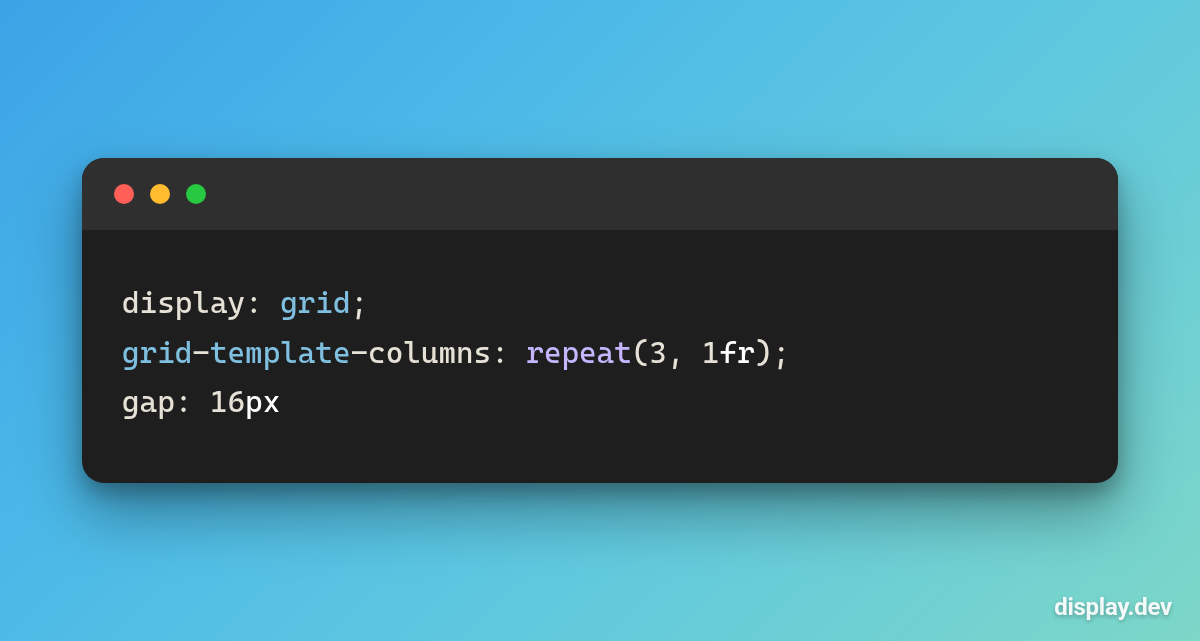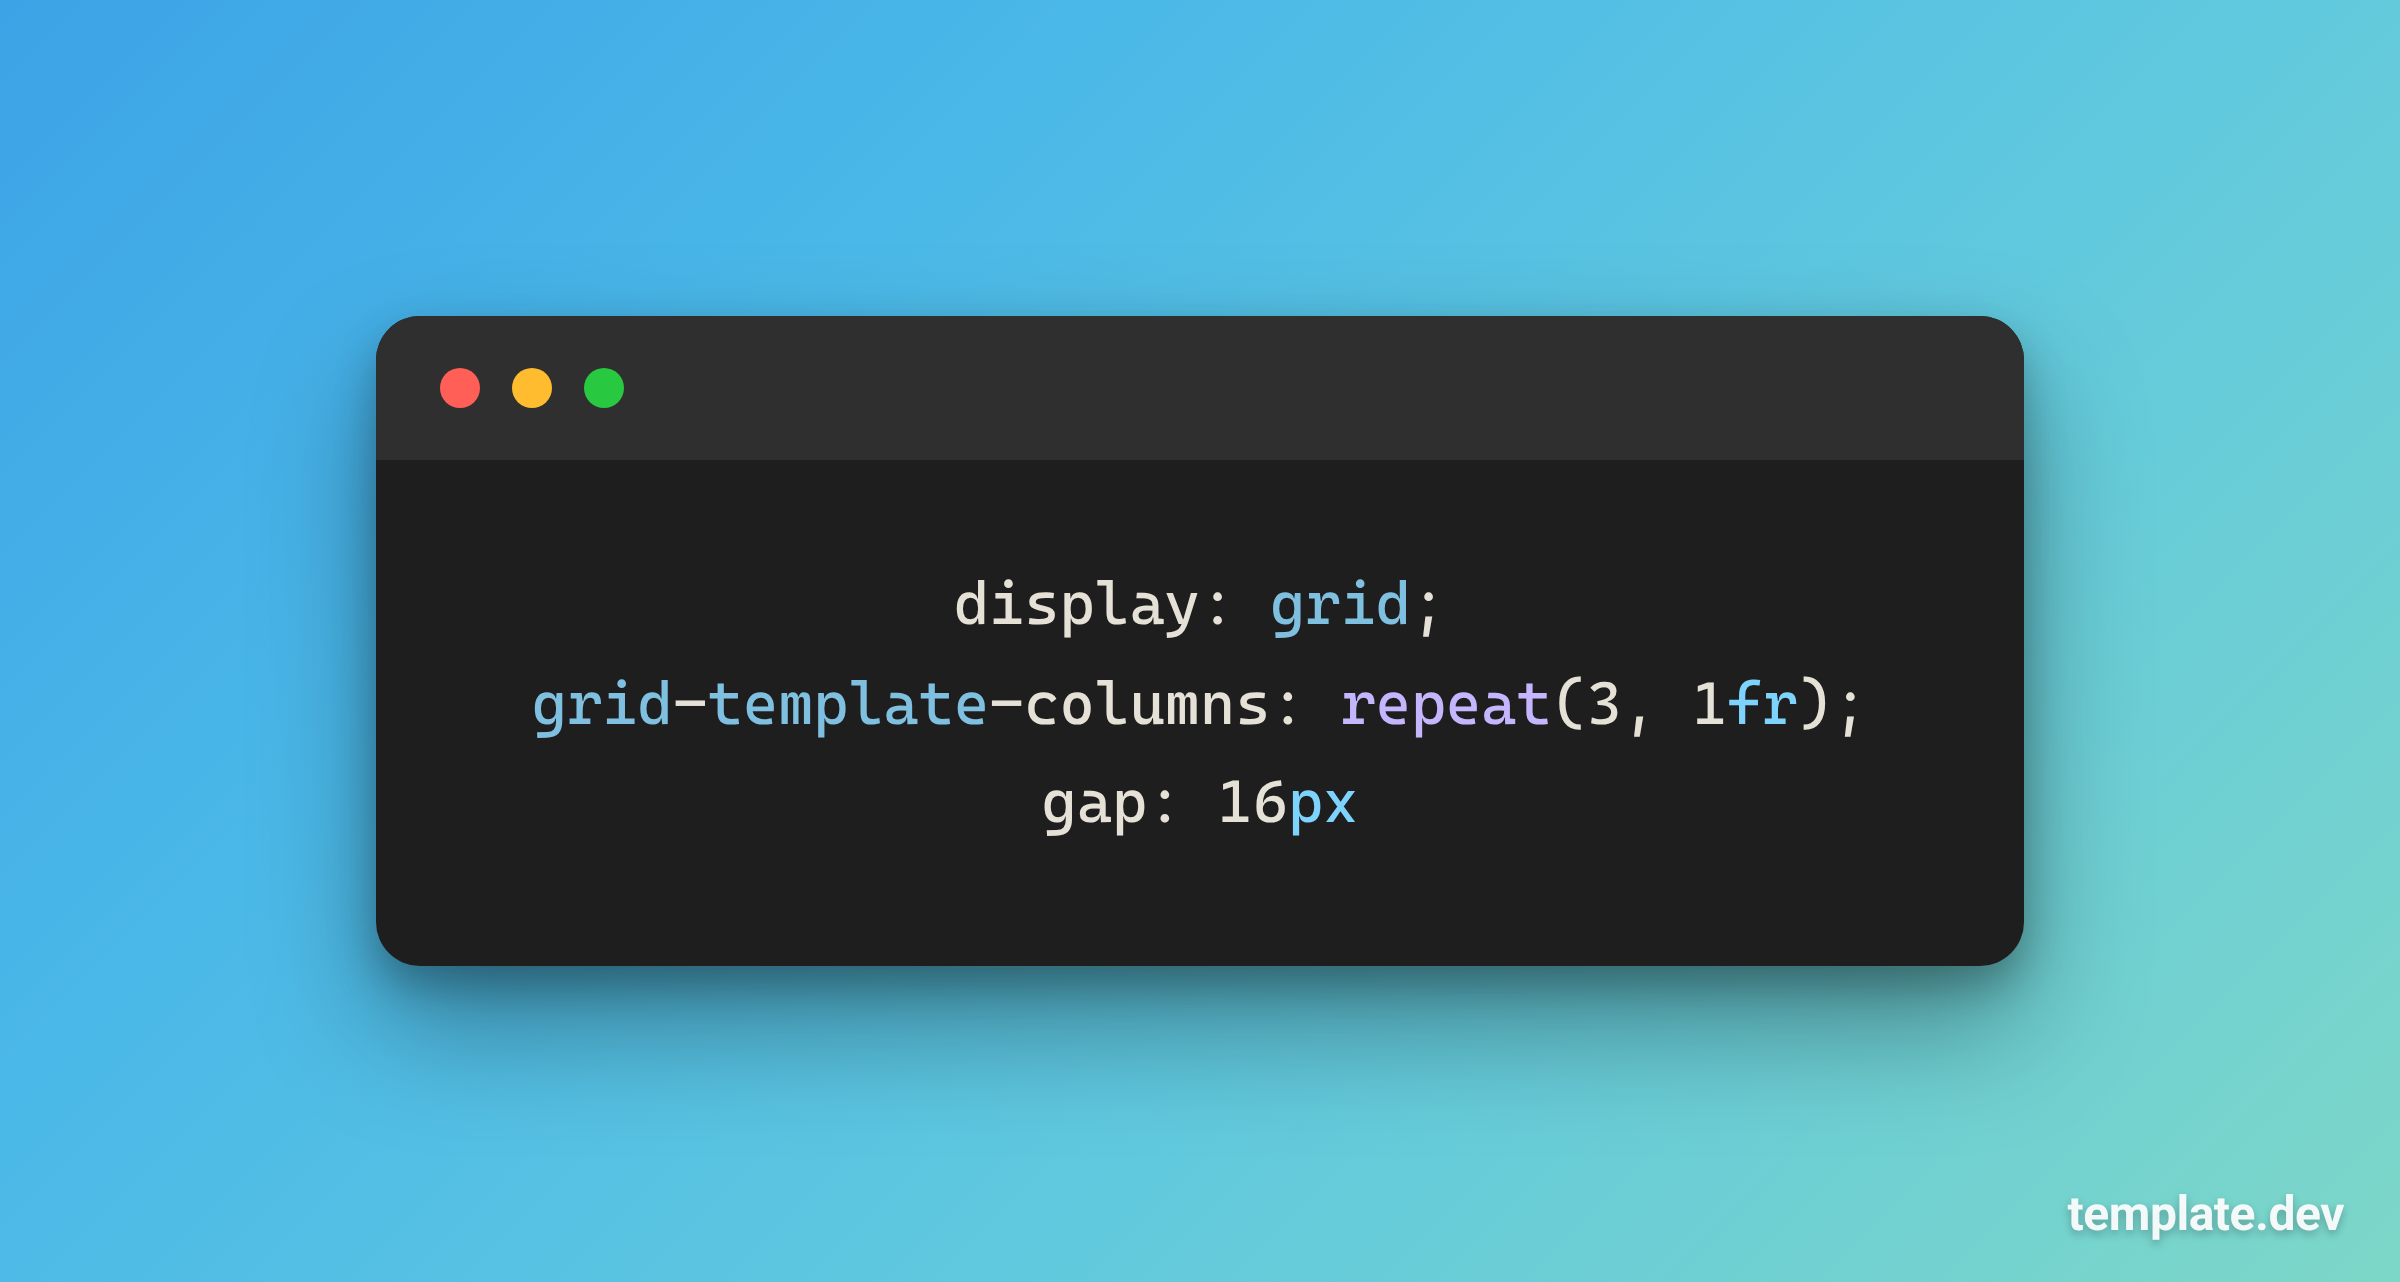--- a/index.html
+++ b/index.html
@@ -10,26 +10,25 @@
     background: linear-gradient(135deg, #3ca3e6 0%, #4ab8e8 30%, #5fc8df 60%, #7dd7c8 100%);
     display: flex;
     align-items: center;
     justify-content: center;
     font-family: ui-monospace, "SF Mono", "Cascadia Code", Menlo, Consolas, monospace;
     position: relative;
     overflow: hidden;
   }
 
   .window {
-    width: 824px;
+    width: 1036px;
     background: #1e1e1e;
     border-radius: 22px;
     box-shadow: 0 30px 60px rgba(0,0,0,0.35), 0 10px 20px rgba(0,0,0,0.25);
     overflow: hidden;
-    text-align: center;
   }
 
   .titlebar {
     height: 72px;
     background: #2f2f2f;
     display: flex;
     align-items: center;
     padding-left: 32px;
     gap: 16px;
   }
@@ -52,21 +51,21 @@
   }
 
   .code-line { display: block; }
 
   .tok-prop     { color: #e6e1d6; }
   .tok-col      { color: #e6e1d6; }
   .tok-kw       { color: #7fbfe0; }
   .tok-func     { color: #c4b5fd; }
   .tok-paren    { color: #e6e1d6; }
   .tok-num      { color: #e6e1d6; }
-  .tok-unit     { color: #7dd3fc; }
+  .tok-unit     { color: #ffffff; }
   .tok-sep      { color: #e6e1d6; }
   .tok-semi     { color: #e6e1d6; }
   .tok-dash     { color: #e6e1d6; }
 
   .watermark {
     position: absolute;
     right: 28px;
     bottom: 20px;
     font-family: -apple-system, BlinkMacSystemFont, "Segoe UI", Roboto, Helvetica, Arial, sans-serif;
     font-weight: 700;
@@ -81,13 +80,13 @@
 
 <div class="window">
   <div class="titlebar">
     <span class="traffic-light tl-close"></span>
     <span class="traffic-light tl-min"></span>
     <span class="traffic-light tl-max"></span>
   </div>
   <div class="code-body" id="code-body"><span class="code-line"><span class="tok-prop">display</span><span class="tok-col">: </span><span class="tok-kw">grid</span><span class="tok-semi">;</span></span><span class="code-line"><span class="tok-kw">grid</span><span class="tok-dash">-</span><span class="tok-kw">template</span><span class="tok-dash">-</span><span class="tok-prop">columns</span><span class="tok-col">: </span><span class="tok-func">repeat</span><span class="tok-paren">(</span><span class="tok-num">3</span><span class="tok-sep">, </span><span class="tok-num">1</span><span class="tok-unit">fr</span><span class="tok-paren">)</span><span class="tok-semi">;</span></span><span class="code-line"><span class="tok-prop">gap</span><span class="tok-col">: </span><span class="tok-num">16</span><span class="tok-unit">px</span></span></div>
 </div>
 
-<div class="watermark">template.dev</div>
+<div class="watermark">display.dev</div>
 
 </body></html>

